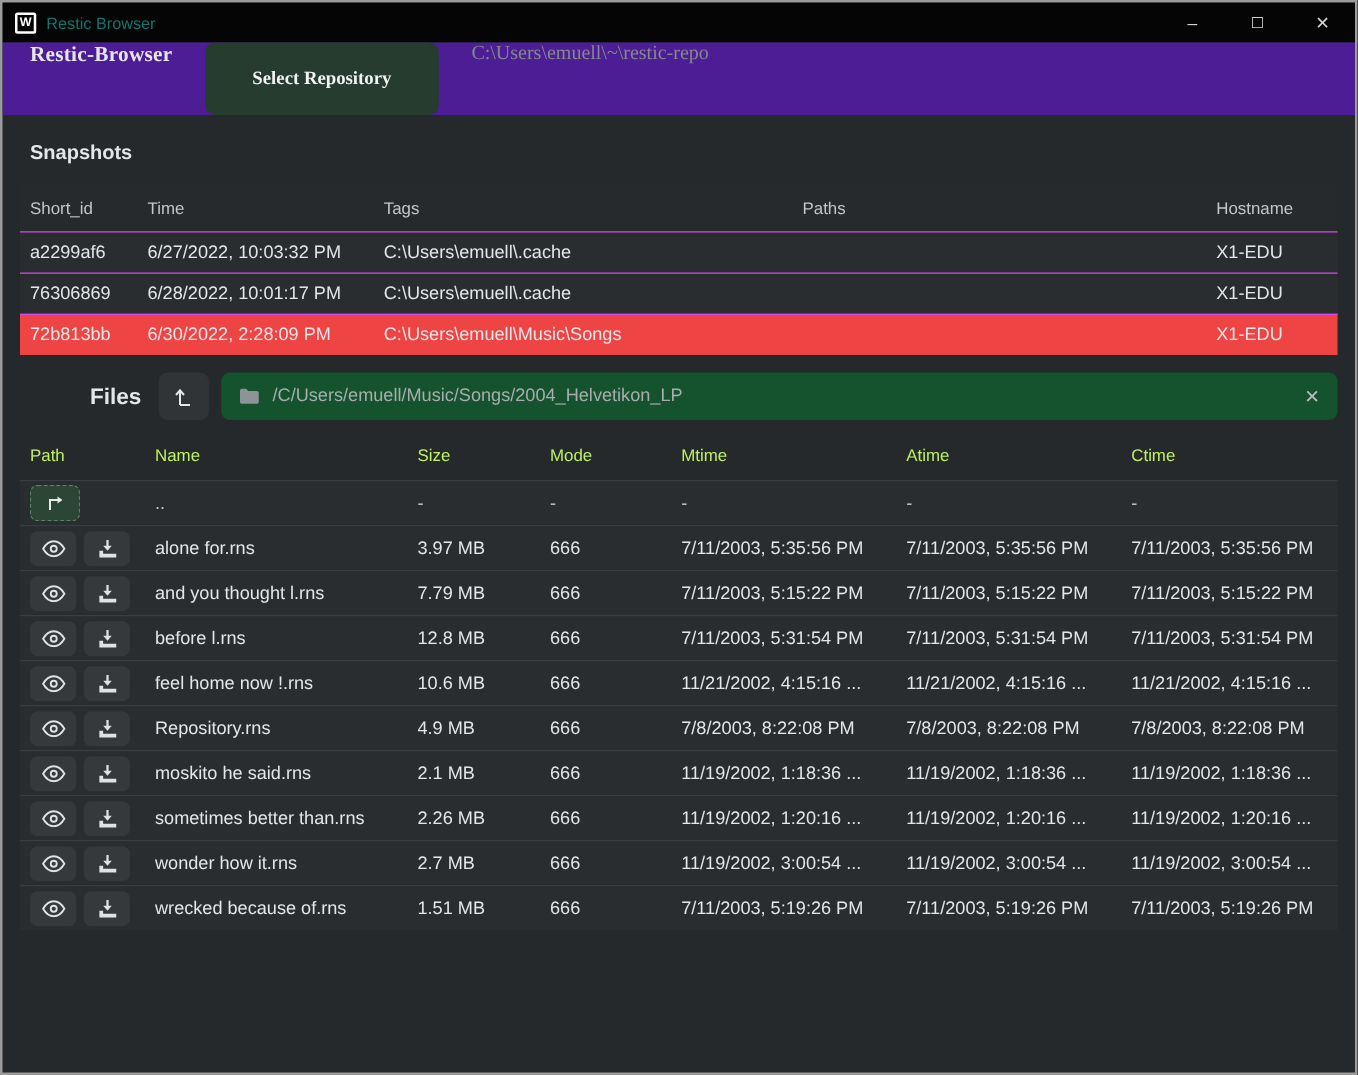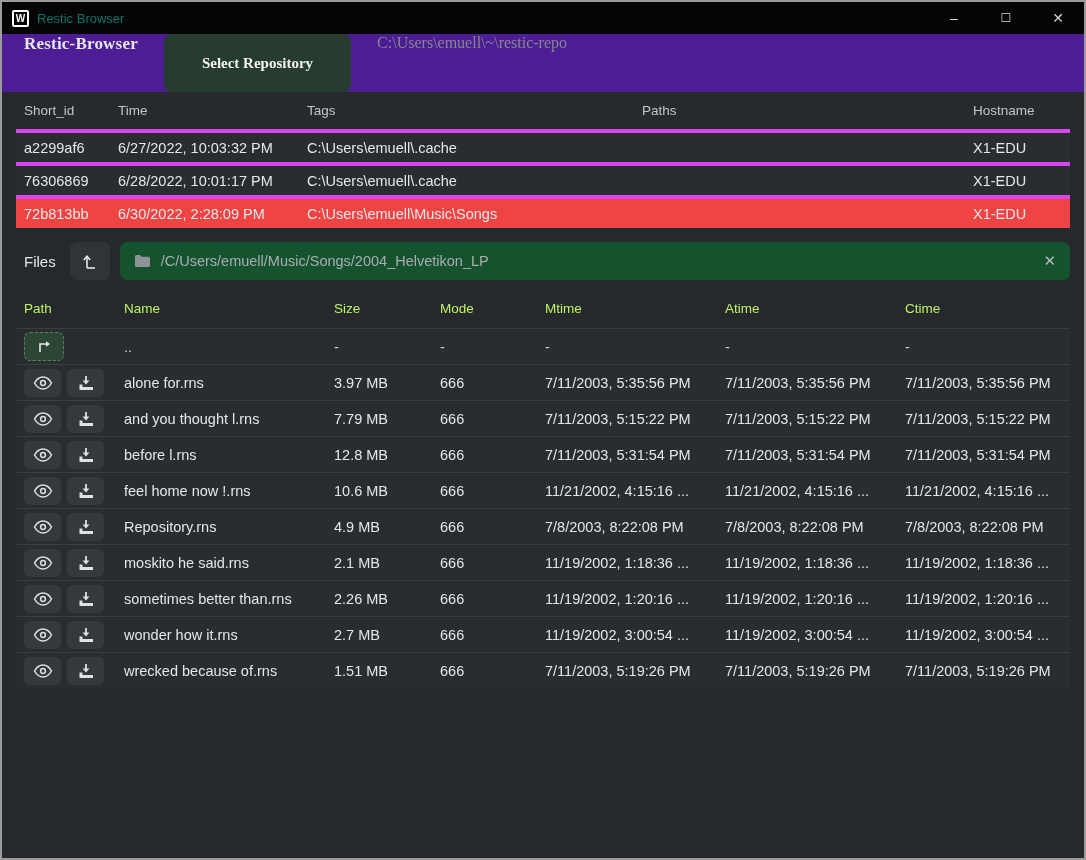--- a/index.html
+++ b/index.html
@@ -63,30 +63,30 @@
     align-items: center;
     padding: 0 8px;
   }
   .snap-header {
     height: 37px; color: #c3c6c8; font-size: 13.5px;
     background: #272a2c;
   }
   .snap-data {
     height: 33px; font-size: 14.5px;
     background: #2a2d2f;
-    border-top: 4px solid #d946ef;
+    border-top: 1px solid #d946ef;
     cursor: default;
   }
   .snap-data.selected { background: #ef4444; }
   
   .files-bar {
     display: flex; align-items: center;
     margin: 14px 14px 0 14px; gap: 10px;
   }
-  .files-label { font-size: 15px; font-weight: normal; padding-left: 8px; margin-right: 4px; }
+  .files-label { font-size: 18px; font-weight: bold; padding-left: 8px; margin-right: 4px; margin-left: 48px; }
   .icon-chip {
     width: 40px; height: 38px;
     background: #303437; border: none; border-radius: 7px;
     display: flex; align-items: center; justify-content: center;
     cursor: pointer; flex: 0 0 auto;
   }
   .breadcrumb {
     flex: 1; height: 38px;
     background: #14532d; border-radius: 7px;
     display: flex; align-items: center;
@@ -141,20 +141,21 @@
       <div class="tb-btn">✕</div>
     </div>
   </div>
 
   <div class="topbar">
     <div class="app-name">Restic-Browser</div>
     <button class="select-repo-btn">Select Repository</button>
     <div class="repo-path">C:\Users\emuell\~\restic-repo</div>
   </div>
 
+  <div class="section-title">Snapshots</div>
 
   <div class="table-wrap">
     <div class="snap-row snap-header">
       <div>Short_id</div>
       <div>Time</div>
       <div>Tags</div>
       <div>Paths</div>
       <div>Hostname</div>
     </div>
     <div class="snap-row snap-data">

